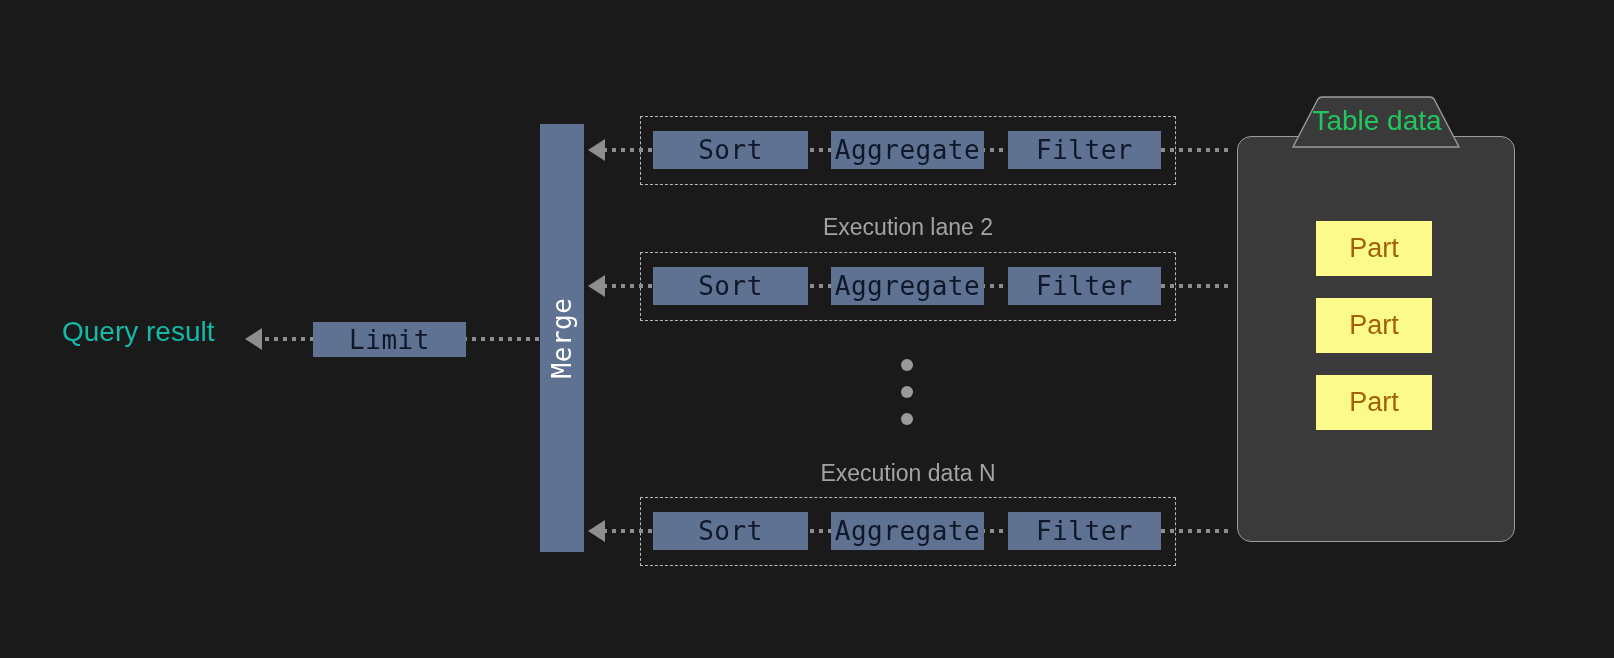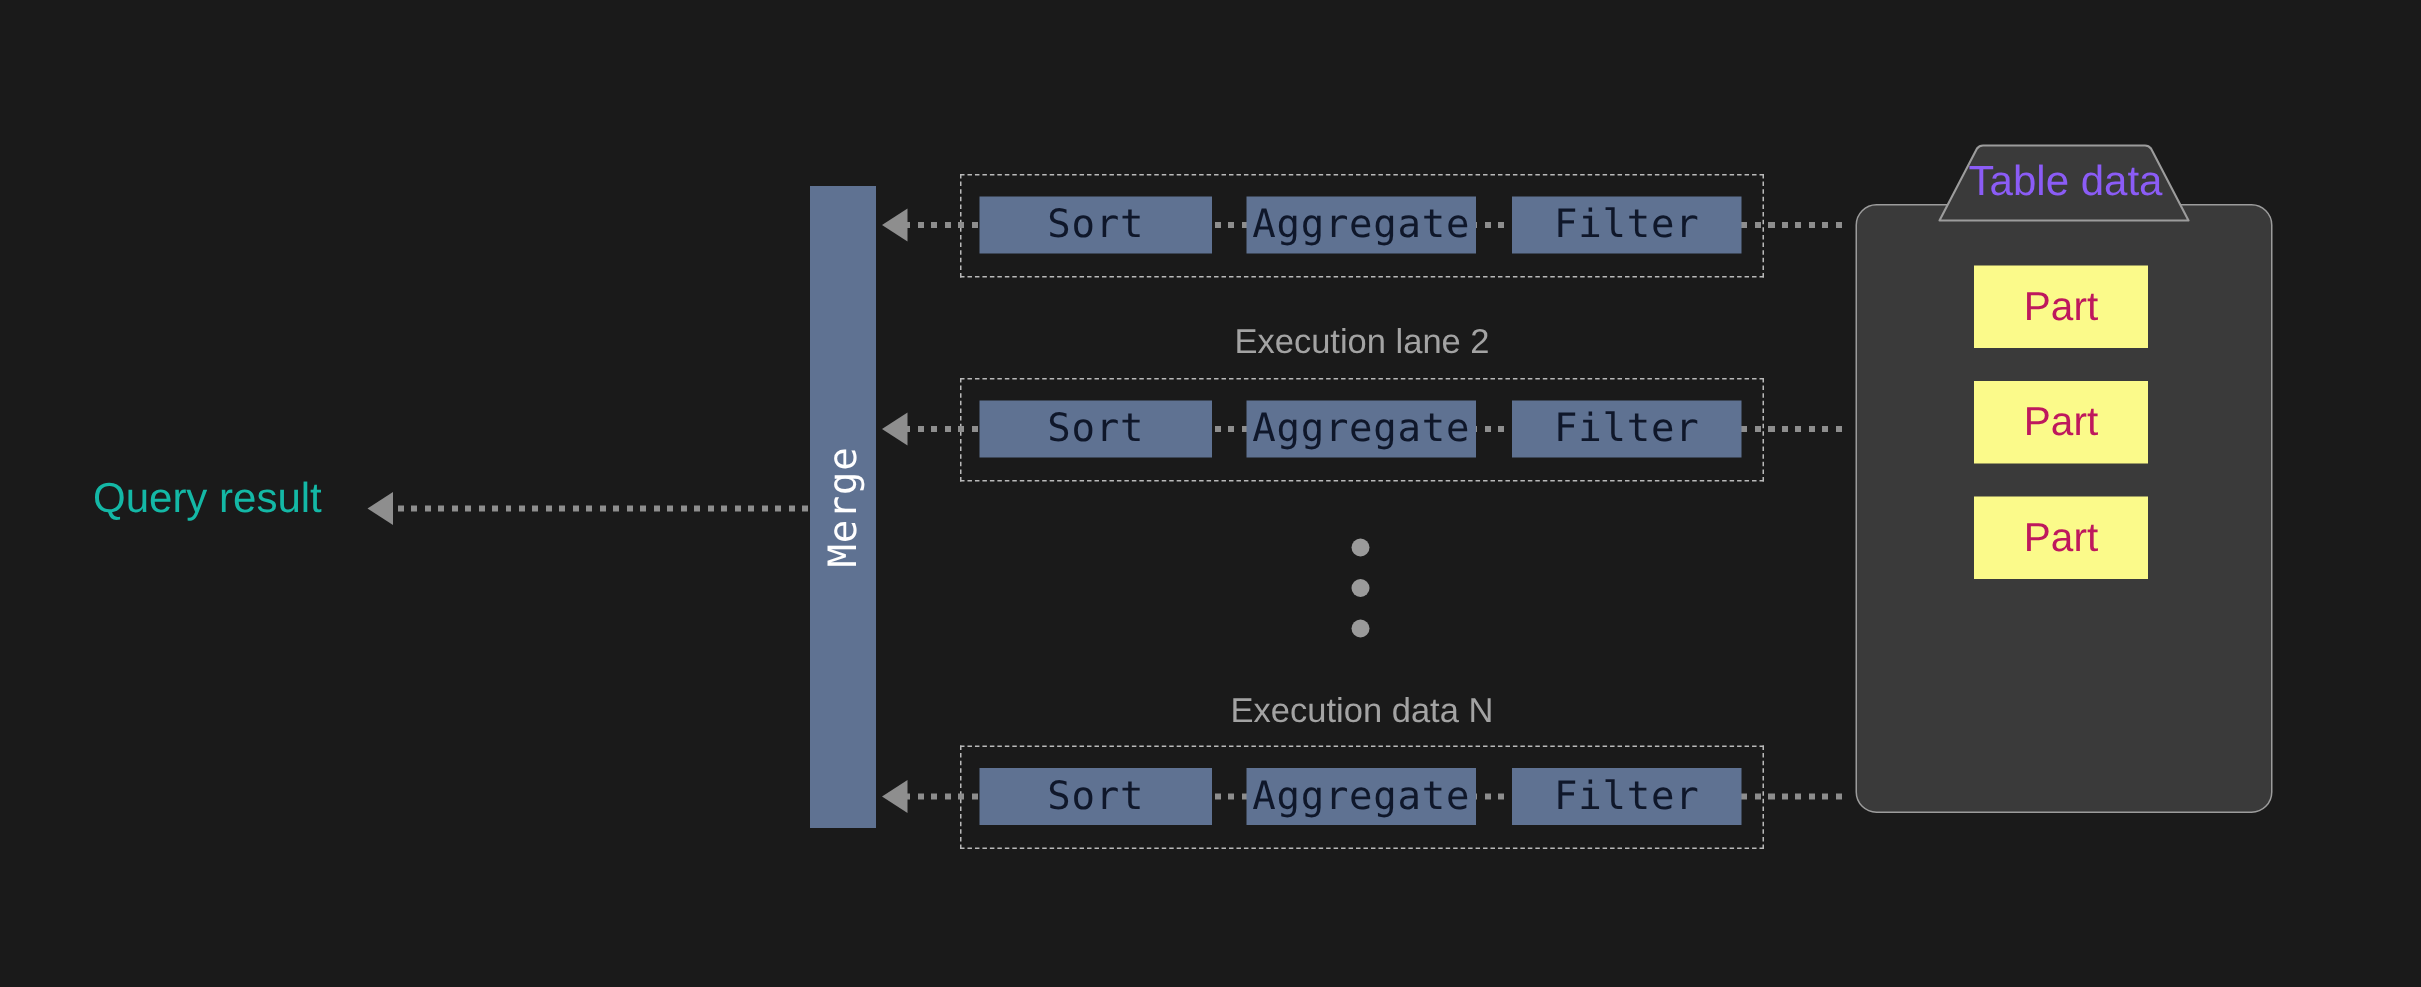--- a/index.html
+++ b/index.html
@@ -133,50 +133,52 @@
     height: 52px;
     z-index: 3;
   }
   #table-tab svg { display: block; }
   #table-tab-label {
     position: absolute;
     left: 1306px;
     top: 105px;
     width: 142px;
     text-align: center;
-    color: #8b5cf6;
+    color: #22c55e;
     font-size: 28px;
     z-index: 4;
     white-space: nowrap;
   }
 
   
   .part-box {
     position: absolute;
     background: #fbfa8a;
-    color: #be185d;
+    color: #a16207;
     font-size: 27px;
     display: flex;
     align-items: center;
     justify-content: center;
     z-index: 4;
     box-sizing: border-box;
+    margin-top: 44px;
   }
 </style>
 </head>
 <body>
 
 <div id="canvas">
 
   <div class="plain-text" style="left:62px; top:316px;">Query result</div>
 
   <div class="dotline" style="left:265px; top:337px; width:275px;"></div>
 
   <div class="arrow-left" style="left:245px; top:328px;"></div>
 
+  <div class="op-box" style="left:313px; top:322px; width:153px; height:35px;">Limit</div>
 
   <div id="merge-bar">
     <span class="vtext">Merge</span>
   </div>
 
 
   <div class="lane-box" style="left:640px; top:116px; width:536px; height:69px;"></div>
 
   <div class="dotline" style="left:594px; top:148px; width:634px;"></div>
   <div class="arrow-left" style="left:588px; top:139px;"></div>

